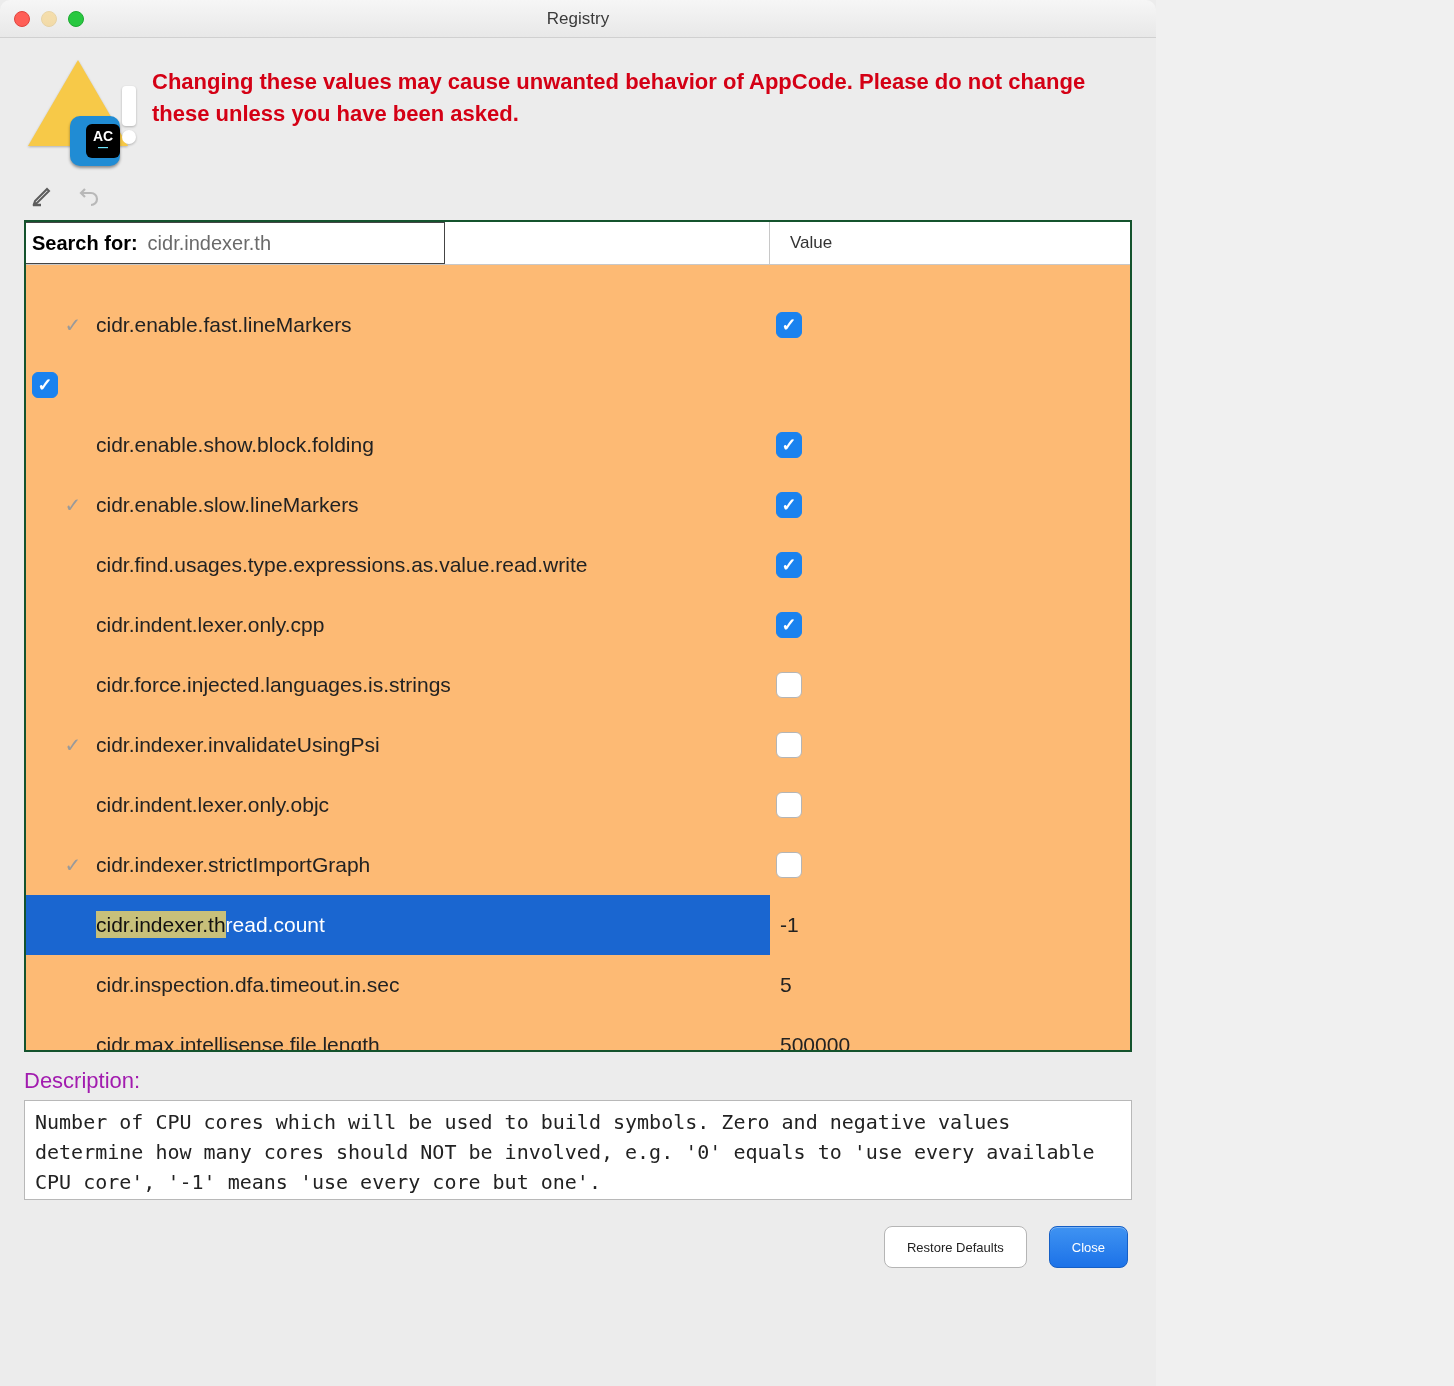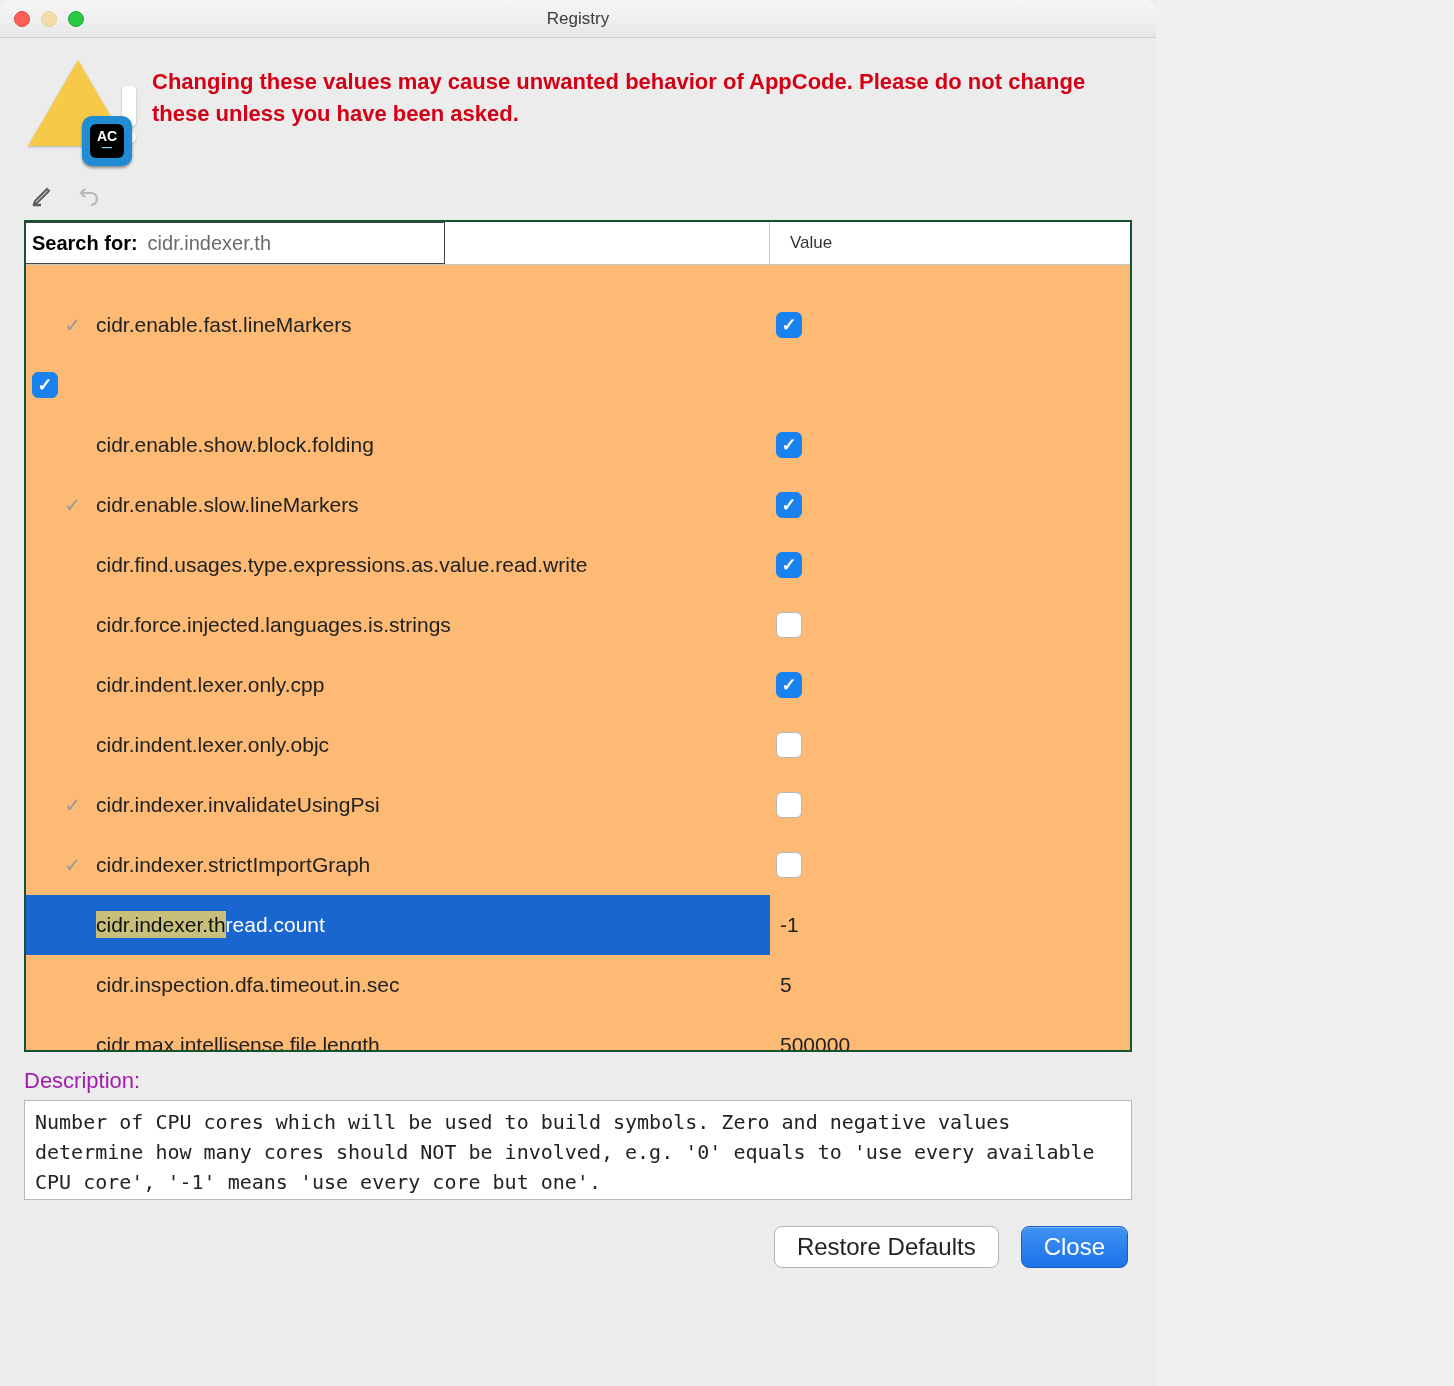--- a/index.html
+++ b/index.html
@@ -71,26 +71,26 @@
     position:absolute; top:26px; left:44px;
     width:14px; height:40px;
     background:#fff; border-radius:4px;
   }
   .triangle .dot {
     position:absolute; top:70px; left:44px;
     width:14px; height:14px; background:#fff; border-radius:50%;
   }
   .app-badge {
     position:absolute;
-    bottom: 0; right: 4px;
+    bottom: 0; right: 16px;
     width: 50px; height: 50px;
     background:#208cd4;
     border-radius:10px;
     box-shadow:0 2px 3px rgba(0,0,0,.4);
-    display:flex; align-items:center; justify-content:center;
+    display:flex; align-items:center; justify-content:flex-end;
   }
   .app-badge-inner{
     width:34px;height:34px;border-radius:6px;background:#000;
     display:flex;align-items:center;justify-content:center;
     color:#fff;font-weight:700;font-size:14px;flex-direction:column;line-height:1;
   }
   .app-badge-inner .u{font-size:10px;color:#6fe8ff;}
   .warning-text {
     color:#d40015;
     font-weight:700;
@@ -201,21 +201,21 @@
     font-family:"Menlo","Consolas",monospace;
     font-size:20px;color:#222;
     padding:6px 10px;line-height:1.5;
     height:100px;
   }
   .button-row{
     display:flex;justify-content:flex-end;gap:22px;
     padding:26px 28px 28px 28px;
   }
   .btn{
-    height:42px;border-radius:8px;font-size:24px;
+    height:42px;border-radius:8px;font-size:13px;
     padding:0 22px;cursor:pointer;
     border:1px solid #b5b5b5;background:#fff;color:#222;
   }
   .btn.primary{
     background:linear-gradient(#3f93f2,#1c72e8);
     color:#fff;border:1px solid #155fc6;
     box-shadow:inset 0 1px 0 rgba(255,255,255,.3);
   }
 </style>
 </head>
@@ -315,48 +315,48 @@
             <span class="marker-col"></span>
             <span class="key-text">cidr.find.usages.type.expressions.as.value.read.write</span>
           </div>
           <div class="row-val">
             <span class="checkbox checked"></span>
           </div>
         </div>
         <div class="row">
           <div class="row-key">
             <span class="marker-col"></span>
+            <span class="key-text">cidr.indent.lexer.only.cpp</span>
+          </div>
+          <div class="row-val">
+            <span class="checkbox checked"></span>
+          </div>
+        </div>
+        <div class="row">
+          <div class="row-key">
+            <span class="marker-col"></span>
             <span class="key-text">cidr.force.injected.languages.is.strings</span>
-          </div>
-          <div class="row-val">
-            <span class="checkbox"></span>
-          </div>
-        </div>
-        <div class="row">
-          <div class="row-key">
-            <span class="marker-col"></span>
-            <span class="key-text">cidr.indent.lexer.only.cpp</span>
-          </div>
-          <div class="row-val">
-            <span class="checkbox checked"></span>
-          </div>
-        </div>
-        <div class="row">
-          <div class="row-key">
-            <span class="marker-col"></span>
-            <span class="key-text">cidr.indent.lexer.only.objc</span>
           </div>
           <div class="row-val">
             <span class="checkbox"></span>
           </div>
         </div>
         <div class="row">
           <div class="row-key">
             <span class="marker-col checked"></span>
             <span class="key-text">cidr.indexer.invalidateUsingPsi</span>
+          </div>
+          <div class="row-val">
+            <span class="checkbox"></span>
+          </div>
+        </div>
+        <div class="row">
+          <div class="row-key">
+            <span class="marker-col"></span>
+            <span class="key-text">cidr.indent.lexer.only.objc</span>
           </div>
           <div class="row-val">
             <span class="checkbox"></span>
           </div>
         </div>
         <div class="row">
           <div class="row-key">
             <span class="marker-col checked"></span>
             <span class="key-text">cidr.indexer.strictImportGraph</span>
           </div>

